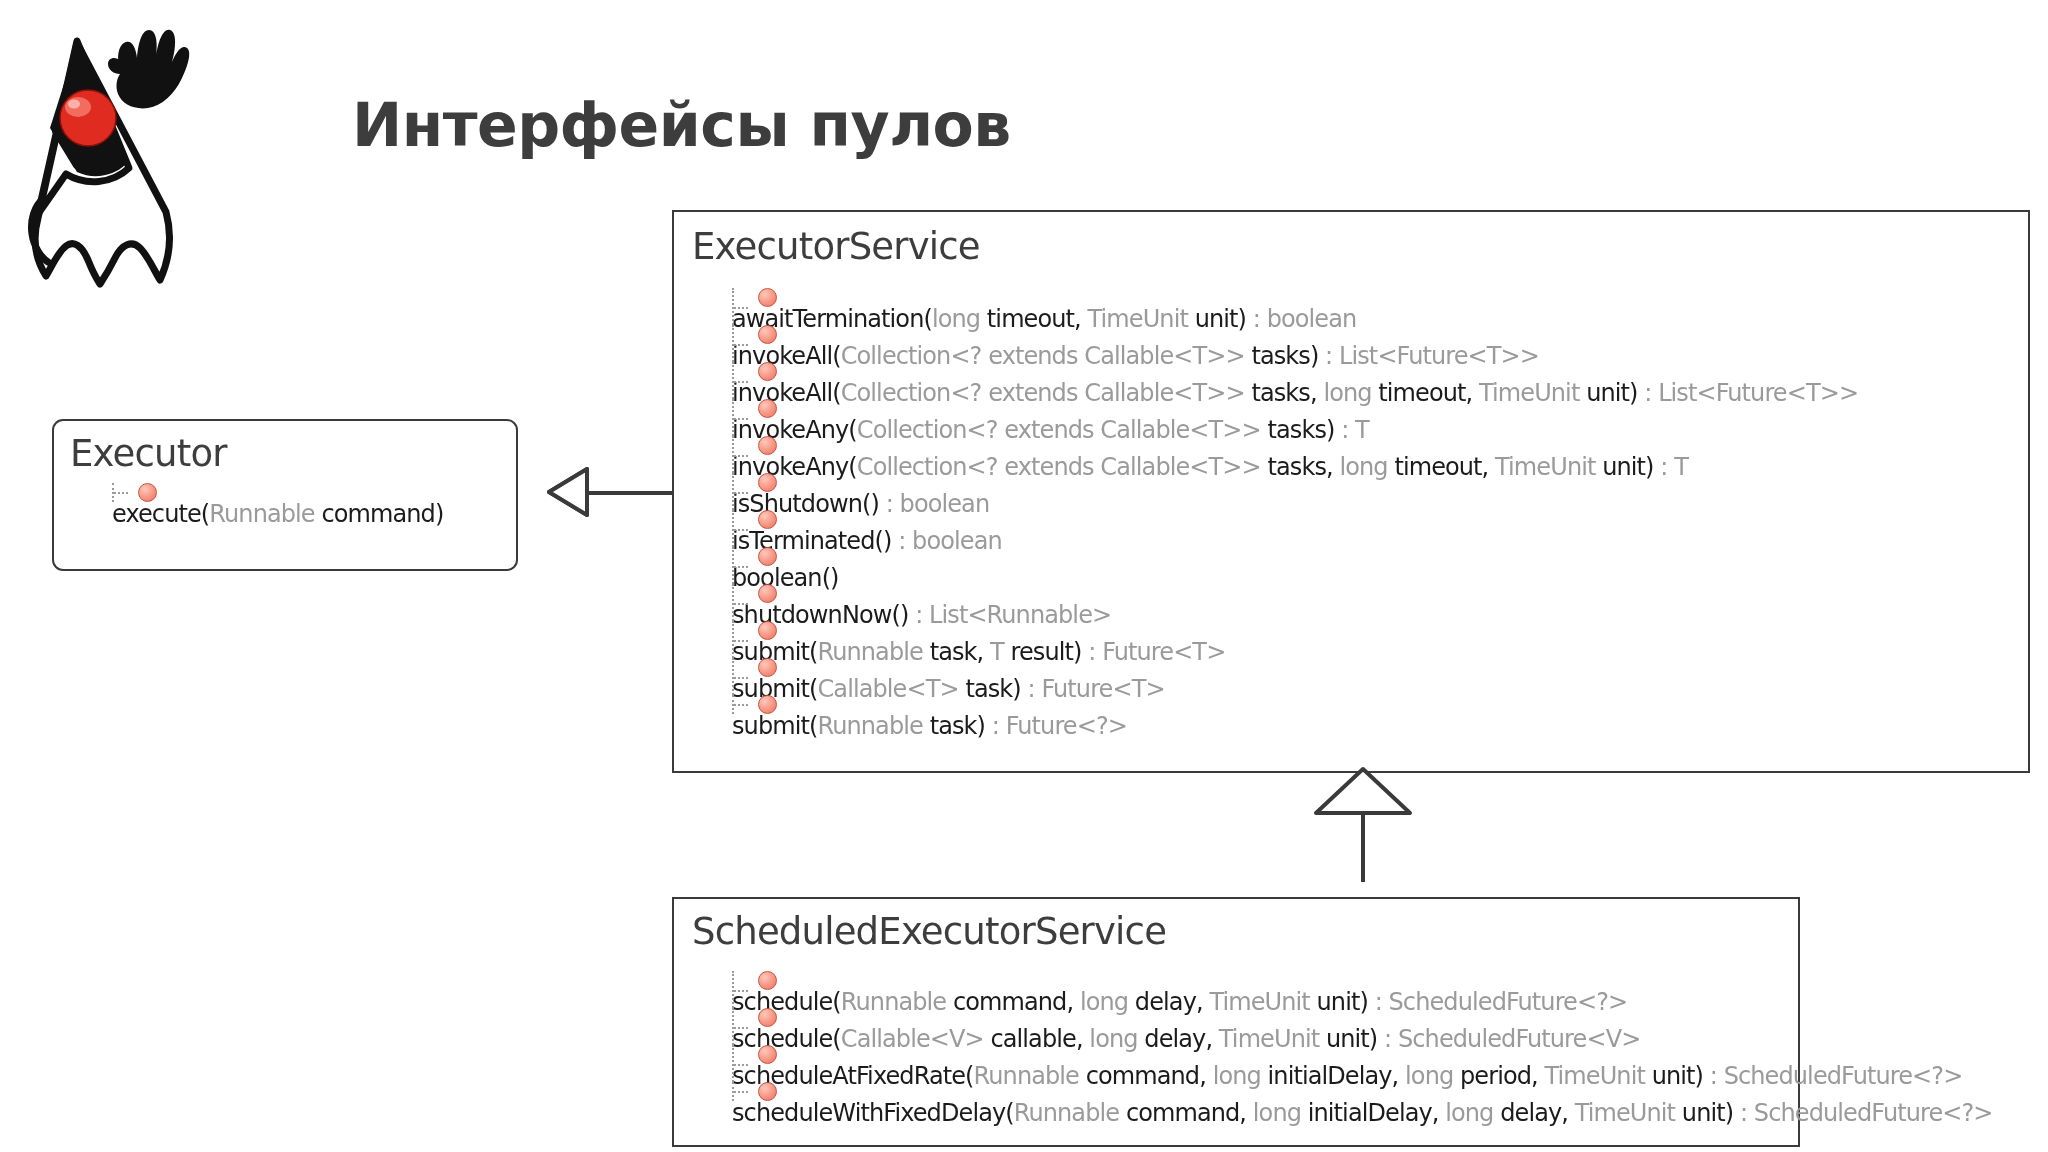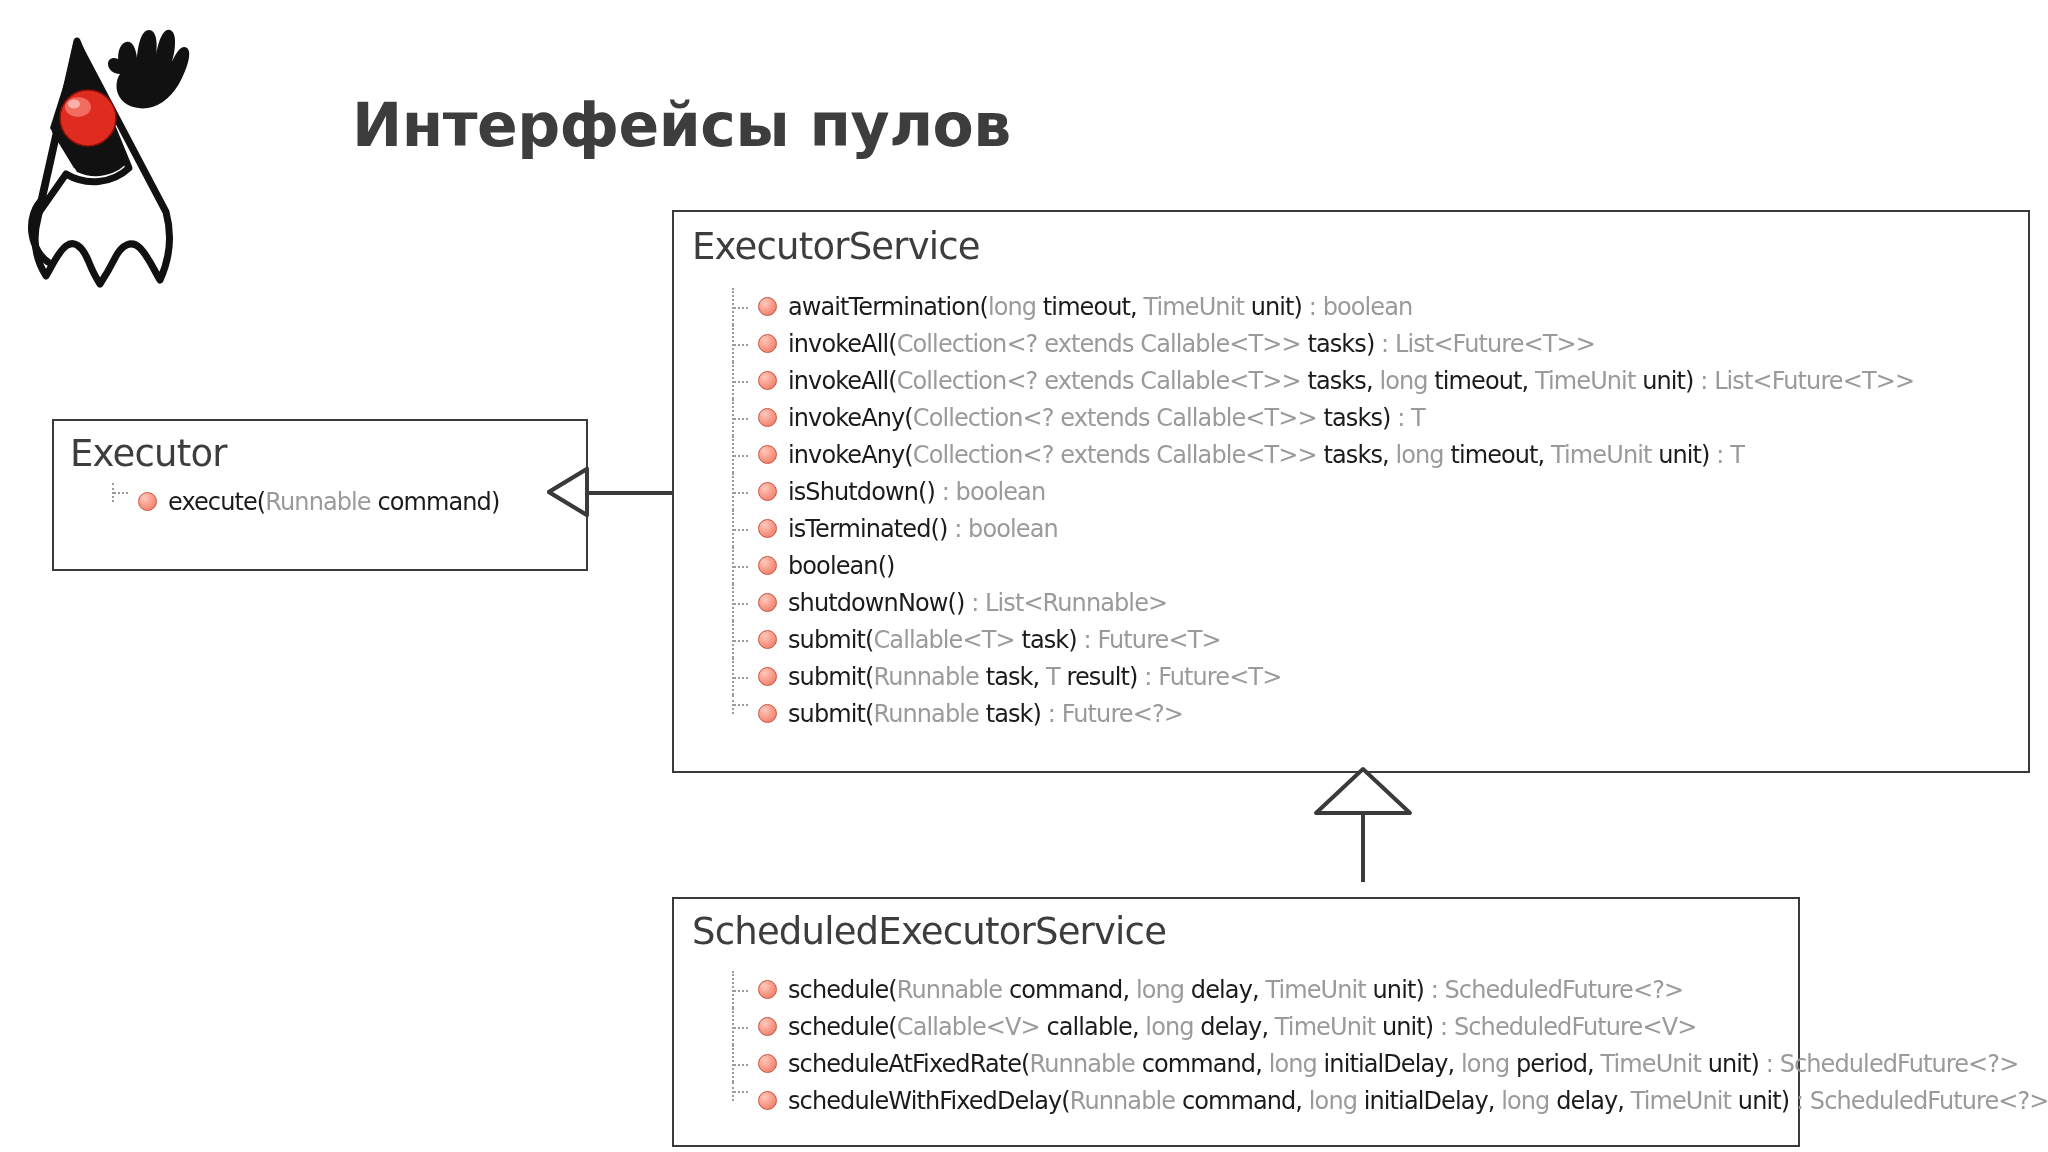--- a/index.html
+++ b/index.html
@@ -54,24 +54,24 @@
     line-height: 1.0;
   }
   .members {
     position: relative;
     margin: 0;
     padding: 0;
     list-style: none;
   }
   .member-row {
     display: flex;
-    align-items: center;
     height: 37px;
     white-space: nowrap;
     position: relative;
+    flex-direction: column;
   }
   
   .tree-guide {
     position: absolute;
     left: 0;
     top: 0;
     width: 26px;
     height: 100%;
     border-left: 2px dotted #9b9b9b;
     box-sizing: border-box;
@@ -102,21 +102,21 @@
     font-family: "DejaVu Sans", sans-serif;
     font-size: 24px;
     line-height: 1;
     color: #1b1b1b;
     letter-spacing: -0.9px;
   }
   .sig .t { color: #9a9a9a; }
 
   
   #box-executor {
-    left: 52px;  top: 419px;  width: 536px;  height: 152px;
+    left: 52px;  top: 419px;  width: 466px;  height: 152px; border-radius: 11px;
   }
   #box-executor .uml-title { position:absolute; left:16px; top:14px; }
   #box-executor .members { position:absolute; left:58px; top:62px; }
 
   #box-executorservice {
     left: 672px;  top: 210px;  width: 1358px;  height: 563px;
   }
   #box-executorservice .uml-title { position:absolute; left:18px; top:16px; }
   #box-executorservice .members { position:absolute; left:58px; top:76px; }
 
@@ -240,26 +240,26 @@
         <span class="sig">boolean()</span>
       </li>
       <li class="member-row">
         <span class="tree-guide"></span>
         <span class="bullet-icon"></span>
         <span class="sig">shutdownNow() <span class="t">: List&lt;Runnable&gt;</span></span>
       </li>
       <li class="member-row">
         <span class="tree-guide"></span>
         <span class="bullet-icon"></span>
+        <span class="sig">submit(<span class="t">Runnable </span>task, <span class="t">T </span>result) <span class="t">: Future&lt;T&gt;</span></span>
+      </li>
+      <li class="member-row">
+        <span class="tree-guide"></span>
+        <span class="bullet-icon"></span>
         <span class="sig">submit(<span class="t">Callable&lt;T&gt; </span>task) <span class="t">: Future&lt;T&gt;</span></span>
-      </li>
-      <li class="member-row">
-        <span class="tree-guide"></span>
-        <span class="bullet-icon"></span>
-        <span class="sig">submit(<span class="t">Runnable </span>task, <span class="t">T </span>result) <span class="t">: Future&lt;T&gt;</span></span>
       </li>
       <li class="member-row">
         <span class="tree-guide last"></span>
         <span class="bullet-icon"></span>
         <span class="sig">submit(<span class="t">Runnable </span>task) <span class="t">: Future&lt;?&gt;</span></span>
       </li>
     </ul>
 </div>
 
 <div class="uml-box" id="box-scheduled">

